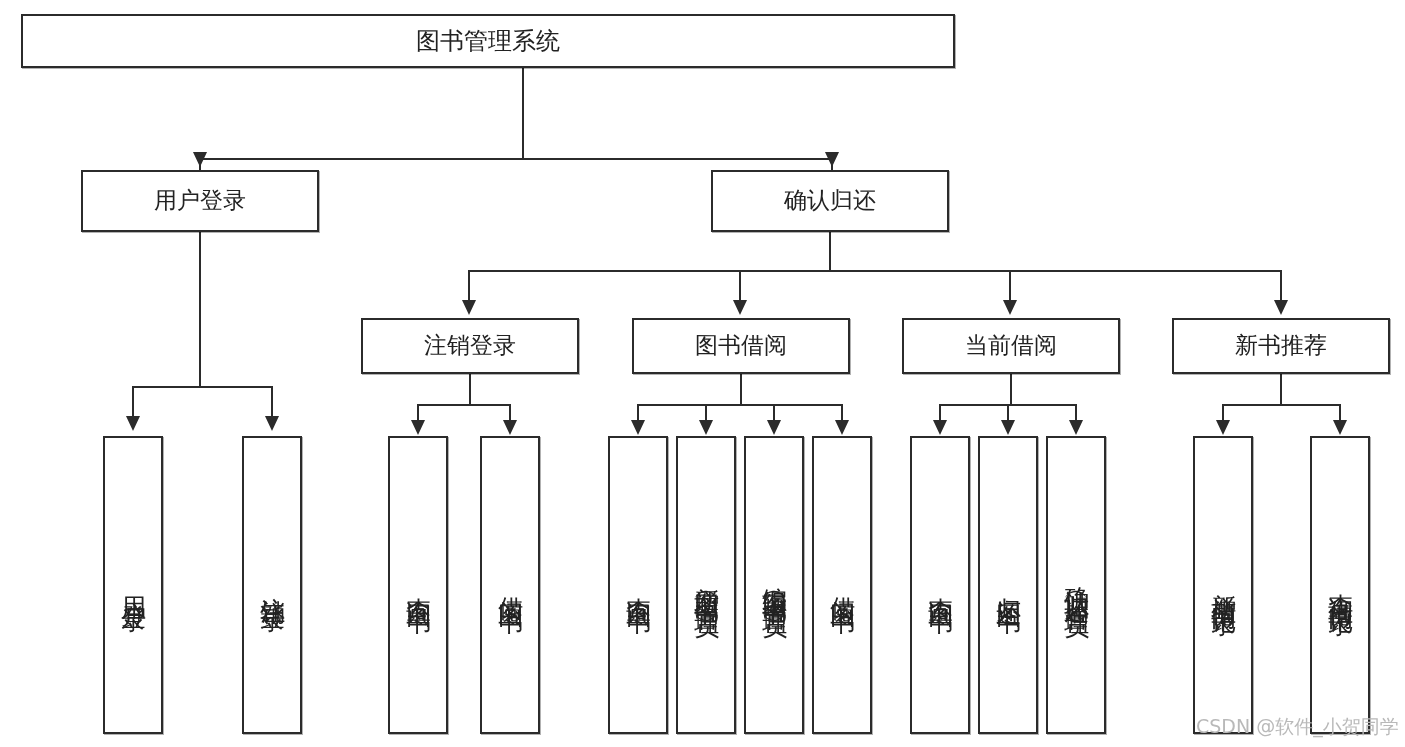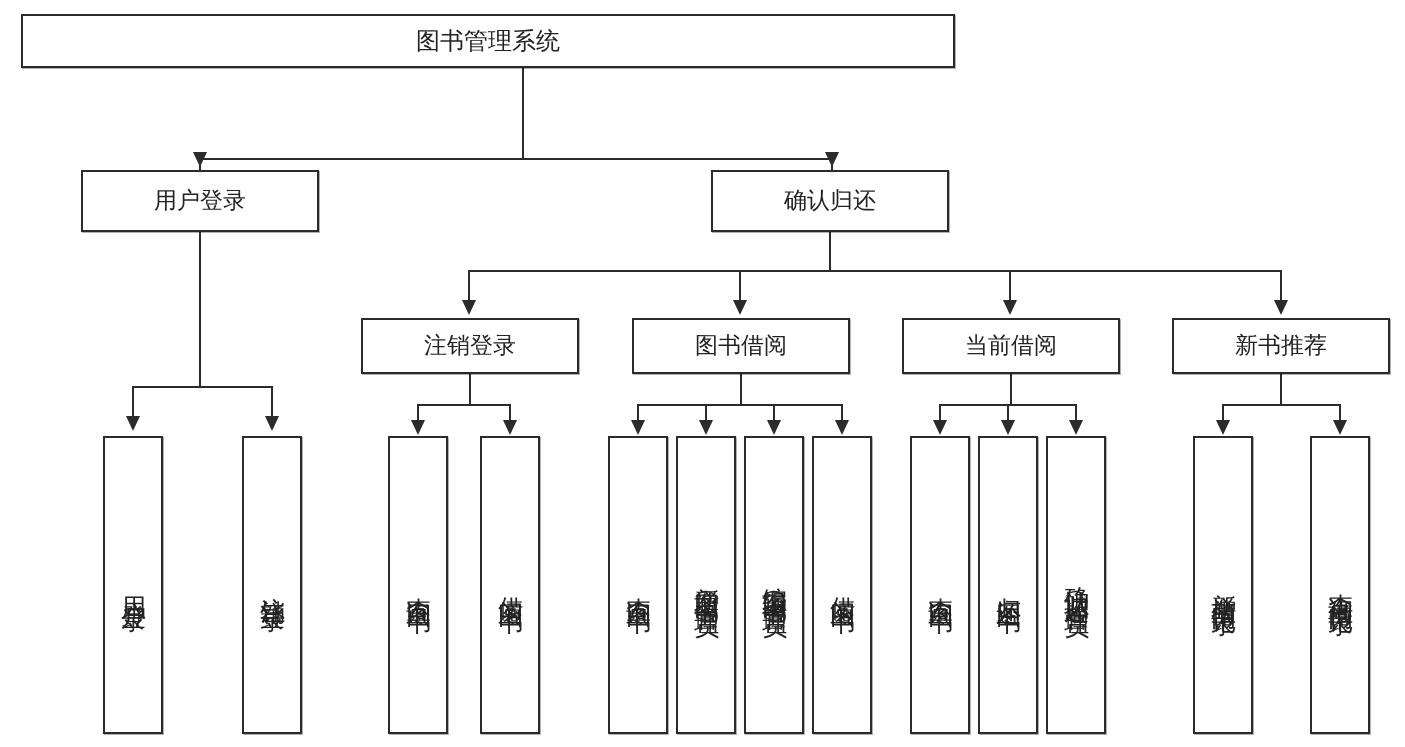--- a/index.html
+++ b/index.html
@@ -217,14 +217,15 @@
   </div>
 
   <div class="node v" style="left:1193px; top:436px; width:60px; height:298px;">
     <span class="label">新增借阅记录</span>
   </div>
 
   <div class="node v" style="left:1310px; top:436px; width:60px; height:298px;">
     <span class="label">查询借阅记录</span>
   </div>
 
+  <div class="watermark" style="left:1196px; top:714px;">CSDN @软件_小贺同学</div>
 
 </div>
 
 </body></html>

